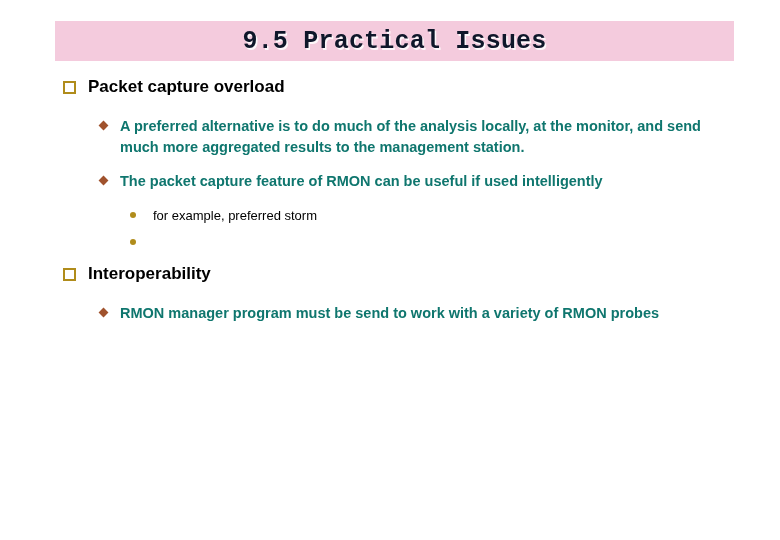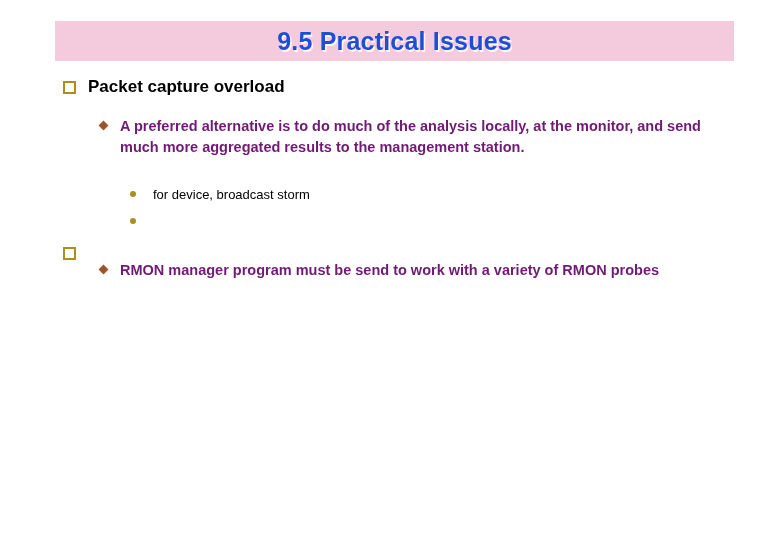--- a/index.html
+++ b/index.html
@@ -29,24 +29,24 @@
     left: 55px;
     top: 21px;
     width: 679px;
     height: 40px;
     background: #f4cbdd;
     display: flex;
     align-items: center;
     justify-content: center;
   }
   .title-text {
-    font-family: Liberation Sans, sans-serif;
+    font-family: Liberation Mono, monospace;
     font-size: 25px;
     font-weight: bold;
-    color: #1d4ed8;
+    color: #0f172a;
     letter-spacing: 0.2px;
     text-shadow: 1.5px 1.5px 0 rgba(255,255,255,0.85);
     white-space: nowrap;
     line-height: 1;
     text-align: right;
   }
 
   
   .body {
     position: absolute;
@@ -76,21 +76,21 @@
     box-sizing: content-box;
   }
 
   
   .lvl2 {
     position: relative;
     padding-left: 120px;
     padding-right: 45px;
     font-size: 14.5px;
     font-weight: bold;
-    color: #701a75;
+    color: #0f766e;
     line-height: 20.5px;
   }
   .lvl2 .dia {
     position: absolute;
     left: 100px;
     top: 6px;
     width: 7px;
     height: 7px;
     background: #a0522d;
     transform: rotate(45deg);
@@ -149,38 +149,43 @@
 
     <div class="sp-a"></div>
 
     <div class="lvl2">
       <span class="dia"></span>
       <span>A preferred alternative is to do much of the analysis locally, at the monitor, and send much more aggregated results to the management station.</span>
     </div>
 
     <div class="sp-b"></div>
 
+    <div class="lvl2">
+      <span class="dia"></span>
+      <span>The packet capture feature of RMON can be useful if used intelligently</span>
+    </div>
 
     <div class="sp-b"></div>
 
     <div class="lvl3">
       <span class="dot"></span>
-      <span>for device, broadcast storm</span>
+      <span>for example, preferred storm</span>
     </div>
 
     <div class="sp-c"></div>
 
     <div class="lvl3">
       <span class="dot"></span>
     </div>
 
     <div class="sp-d"></div>
 
     <div class="lvl1">
       <span class="sq"></span>
+      <span>Interoperability</span>
     </div>
 
     <div class="sp-e"></div>
 
     <div class="lvl2">
       <span class="dia"></span>
       <span>RMON manager program must be send to work with a variety of RMON probes</span>
     </div>
 
   </div>

